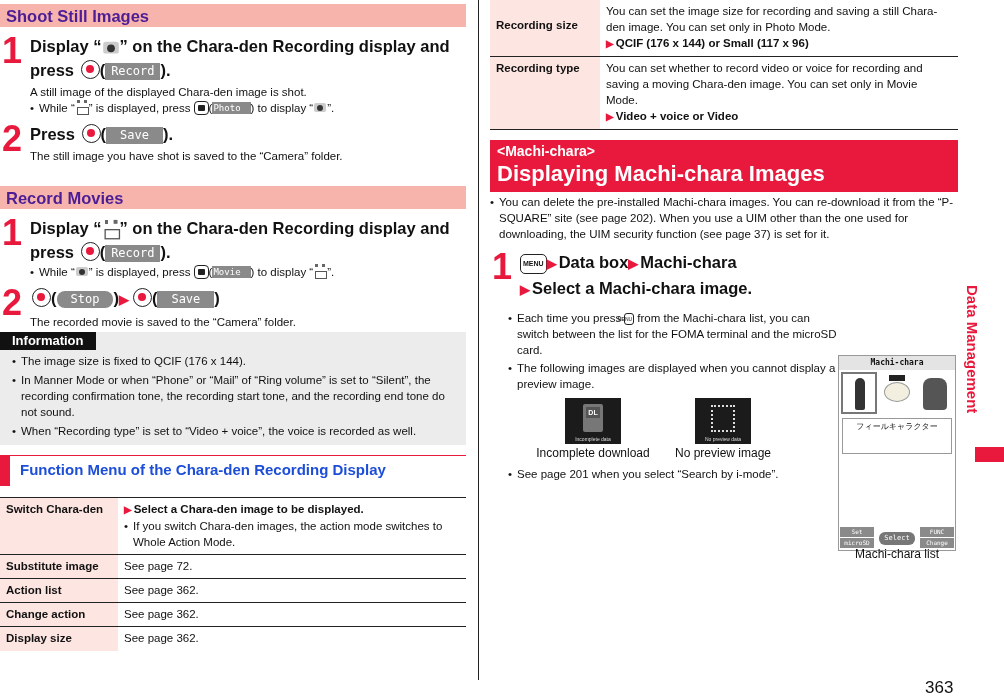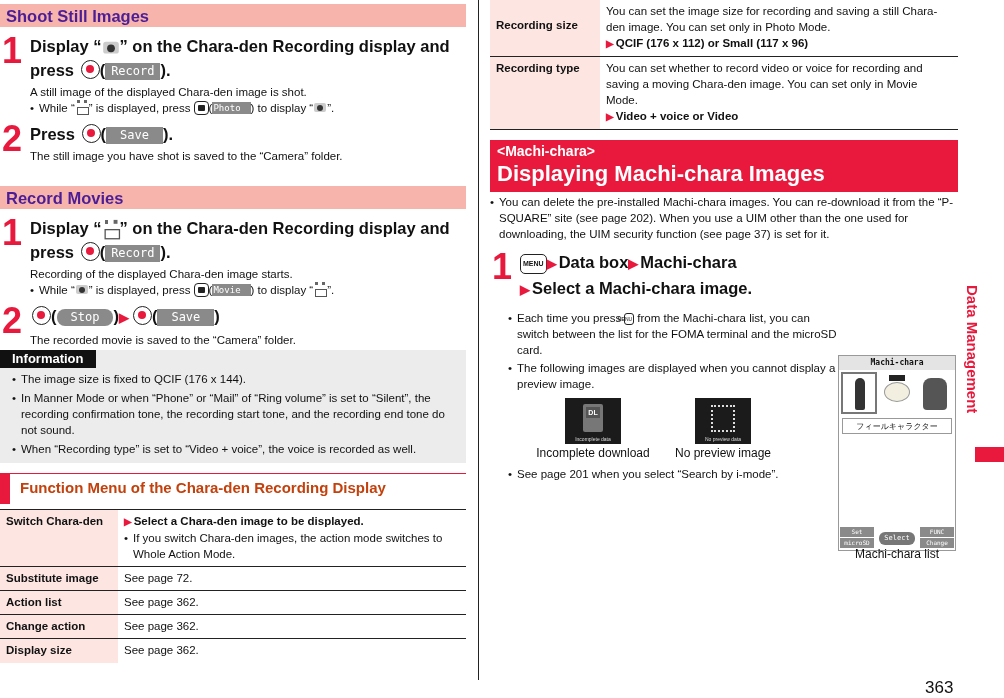--- a/index.html
+++ b/index.html
@@ -32,21 +32,21 @@
 
   .bullet { padding-left: 9px; text-indent: -9px; line-height: 16px; font-size: 11.5px; }
   .bullet::before { content: "\2022"; display: inline-block; width: 9px; text-indent: 0; }
 
   .info-box { background: #ececec; margin-top: 0; padding: 0 0 6px 0; }
   .info-tag { display: inline-block; background: #111; color: #fff; font-weight: bold; font-size: 13px; padding: 1px 12px 1px 12px; line-height: 16px; }
   .info-box .bullet { padding-left: 21px; text-indent: -9px; margin-top: 3px; padding-right: 6px; }
 
   .fm-head { border-top: 1px solid #e8193c; margin-top: 10px; height: 30px; position: relative; }
   .fm-head .bar { position: absolute; left: 0; top: 0; width: 10px; height: 30px; background: #e8193c; }
-  .fm-head .txt { position: absolute; left: 20px; top: 5px; color: #c2410c; font-weight: bold; font-size: 15px; }
+  .fm-head .txt { position: absolute; left: 20px; top: 5px; color: #1d4ed8; font-weight: bold; font-size: 15px; }
 
   table.opt { width: 100%; border-collapse: collapse; border-top: 1px solid #222; }
   table.opt td { vertical-align: top; font-size: 11.5px; line-height: 16px; padding: 3px 6px 4px 6px; }
   table.opt tr { border-bottom: 1px solid #222; }
   table.opt tr.last { border-bottom: none; }
   table.opt td.lbl { background: #fde6e2; font-weight: bold; width: 118px; }
   table.opt td.val b { font-weight: bold; }
   .arrow { color: #e8193c; font-size: 10px; margin-right: 2px; }
 
   .machi-head { background: #e8193c; color: #fff; margin-top: 10px; padding: 3px 7px 4px 7px; }
@@ -66,21 +66,21 @@
 
   .phone { position: absolute; left: 838px; top: 355px; width: 118px; height: 196px; border: 1px solid #999; background: #fff; }
   .phone .title { height: 14px; background: #e4e4e4; font-family: "DejaVu Sans Mono", monospace; font-size: 8px; line-height: 14px; text-align: center; font-weight: bold; }
   .phone .thumbs { display: flex; justify-content: space-between; padding: 2px 2px; height: 46px; }
   .phone .thumb { width: 36px; height: 42px; position: relative; }
   .phone .thumb.sel { border: 2px solid #777; }
   .phone .fig1 { position: absolute; left: 12px; top: 4px; width: 10px; height: 32px; background: #333; border-radius: 5px 5px 2px 2px; }
   .phone .fig2 { position: absolute; left: 5px; top: 10px; width: 26px; height: 20px; background: #f2eee0; border: 1px solid #999; border-radius: 50%; }
   .phone .fig2::before { content: ""; position: absolute; left: 4px; top: -8px; width: 16px; height: 6px; background: #222; }
   .phone .fig3 { position: absolute; left: 6px; top: 6px; width: 24px; height: 32px; background: #555; border-radius: 8px 8px 4px 4px; }
-  .phone .namebox { margin: 2px 3px; border: 1px solid #999; height: 16px; font-size: 8px; line-height: 16px; text-align: center; }
+  .phone .namebox { margin: 2px 3px; border: 1px solid #999; height: 36px; font-size: 8px; line-height: 16px; text-align: center; }
   .phone .softs { position: absolute; left: 0; right: 0; bottom: 0; height: 24px; }
   .phone .sk { position: absolute; background: #8a8a8a; color: #fff; font-family: "DejaVu Sans Mono", monospace; font-size: 6px; line-height: 10px; text-align: center; width: 34px; }
   .phone .center { position: absolute; left: 40px; top: 6px; width: 36px; height: 13px; border-radius: 6px; background: #777; color: #fff; font-size: 7px; line-height: 13px; text-align: center; font-family: "DejaVu Sans Mono", monospace; }
   .phone-cap { position: absolute; left: 838px; top: 547px; width: 118px; text-align: center; font-size: 12px; }
 
   .side-label { position: absolute; left: 981px; top: 285px; transform-origin: left top; transform: rotate(90deg); color: #e8193c; font-weight: bold; font-size: 15px; white-space: nowrap; }
   .side-tab { position: absolute; left: 975px; top: 447px; width: 29px; height: 15px; background: #e8193c; }
   .page-num { position: absolute; left: 925px; top: 678px; font-size: 17px; color: #111; }
 </style>
 </head>
@@ -114,21 +114,20 @@
 
   <div class="sec-head" style="margin-top:22px;">Record Movies</div>
 
   <div class="step" style="margin-top:7px;">
     <div class="step-num">1</div>
     <div class="step-title">
       <span>Display “</span><span class="icon-movie big-icon"></span><span>” on the Chara-den Recording display and</span><br>
       <span>press</span>
       <span class="keycirc"></span>(<span class="softkey">Record</span><span>).</span>
     </div>
-    <div class="step-desc">Recording of the displayed Chara-den image starts.</div>
     <div class="bullet"><span>While “</span><span class="icon-cam"></span><span>” is displayed, press</span> <span class="keycam"></span>(<span class="softkey small">Movie</span><span>) to display “</span><span class="icon-movie"></span><span>”.</span></div>
   </div>
 
   <div class="step" style="margin-top:6px;">
     <div class="step-num">2</div>
     <div class="step-title">
       <span class="keycirc"></span>(<span class="softkey" style="padding:0 14px;border-radius:8px;">Stop</span>)<span class="arrow" style="font-size:13px;">▶</span><span class="keycirc"></span>(<span class="softkey" style="padding:0 14px;">Save</span>)
     </div>
     <div class="step-desc">The recorded movie is saved to the “Camera” folder.</div>
   </div>
@@ -138,21 +137,21 @@
     <div class="bullet">The image size is fixed to QCIF (176 x 144).</div>
     <div class="bullet">In Manner Mode or when “Phone” or “Mail” of “Ring volume” is set to “Silent”, the recording confirmation tone, the recording start tone, and the recording end tone do not sound.</div>
     <div class="bullet">When “Recording type” is set to “Video + voice”, the voice is recorded as well.</div>
   </div>
 
   <div class="fm-head">
     <div class="bar"></div>
     <div class="txt">Function Menu of the Chara-den Recording Display</div>
   </div>
 
-  <table class="opt" style="margin-top:6px;padding-left:22px;">
+  <table class="opt" style="margin-top:12px;padding-left:22px;">
     <tbody>
         <tr>
       <td class="lbl">Switch Chara-den</td>
       <td class="val">
         <b><span class="arrow">▶</span><span>Select a Chara-den image to be displayed.</span></b>
         <div class="bullet">If you switch Chara-den images, the action mode switches to Whole Action Mode.</div>
       </td>
     </tr>
     <tr>
       <td class="lbl">Substitute image</td>
@@ -174,21 +173,21 @@
     </table>
 </div>
 
 <div class="col-right">
   <table class="opt" style="border-top:none; width:468px;">
     <tbody>
         <tr>
       <td class="lbl" style="width:110px; padding-top:17px;">Recording size</td>
       <td class="val">
         <div>You can set the image size for recording and saving a still Chara-den image. You can set only in Photo Mode.</div>
-        <b><span class="arrow">▶</span><span>QCIF (176 x 112) or Small (117 x 96)</span></b>
+        <b><span class="arrow">▶</span><span>QCIF (176 x 144) or Small (117 x 96)</span></b>
       </td>
     </tr>
     <tr>
       <td class="lbl" style="width:110px;">Recording type</td>
       <td class="val">
         <div>You can set whether to record video or voice for recording and saving a moving Chara-den image. You can set only in Movie Mode.</div>
         <b><span class="arrow">▶</span><span>Video + voice or Video</span></b>
       </td>
     </tr>
   </tbody>

